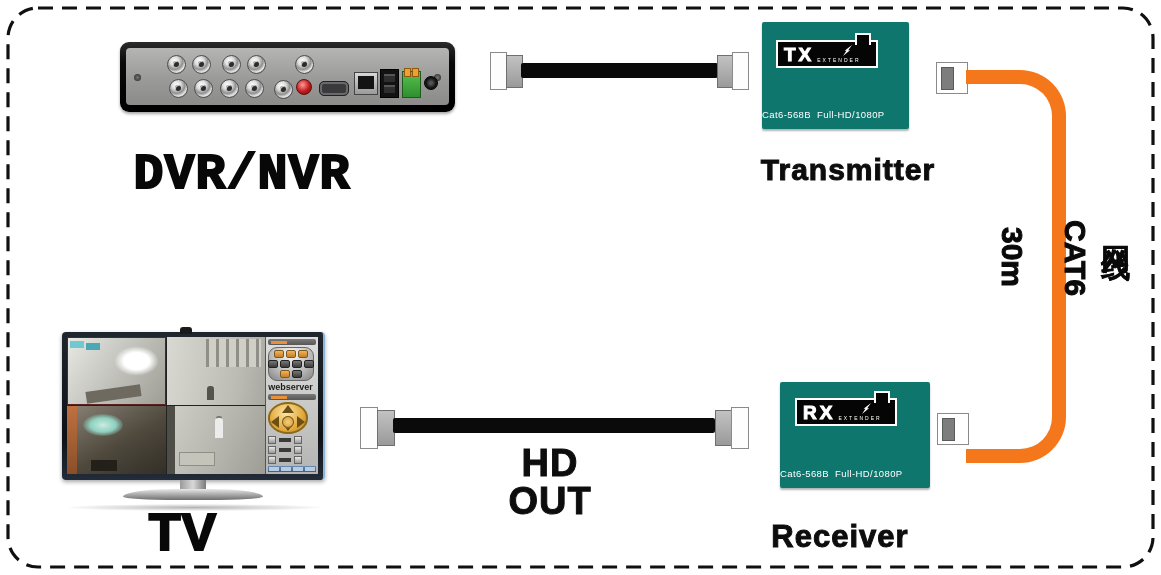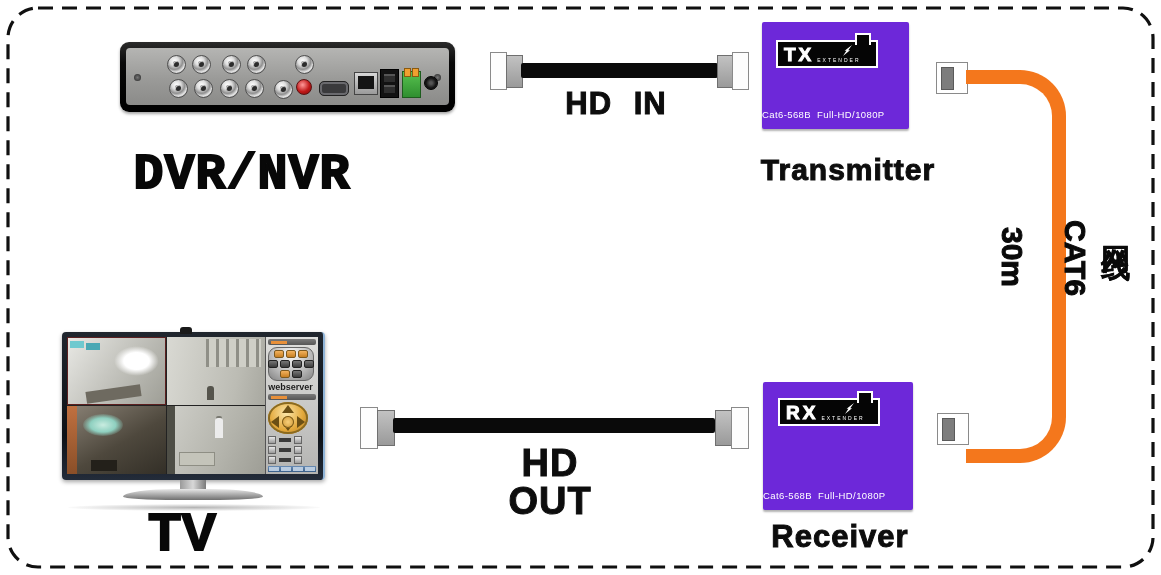--- a/index.html
+++ b/index.html
@@ -35,21 +35,21 @@
   .usb{position:absolute;width:17px;height:27px;background:#121212;border:1px solid #000;}
   .usb span{position:absolute;left:3px;width:11px;height:8px;background:#2e2e2e;box-shadow:inset 0 2px 0 #555;}
   .pwr-block{position:absolute;width:17px;height:25px;background:linear-gradient(#57c24f,#2f8f2f);border:1px solid #1d5c1d;}
   .pwr-block i{position:absolute;top:-4px;width:5px;height:7px;background:#f0a030;border:1px solid #8a5a10;}
   .dc-jack{position:absolute;width:12px;height:12px;border-radius:50%;background:radial-gradient(#555 15%,#111 60%,#333);border:1px solid #000;}
   
   .hdmi-white{position:absolute;background:#fdfdfd;border:1.5px solid #8a8a8a;}
   .hdmi-gray{position:absolute;background:linear-gradient(#c2c2c2,#9a9a9a);border:1px solid #6f6f6f;}
   .cable-black{position:absolute;background:#0a0a0a;border-radius:2px;}
   
-  .ext-box{position:absolute;background:#6d28d9;border-radius:2px;box-shadow:0 2px 2px rgba(0,0,0,.3);}
+  .ext-box{position:absolute;background:#0f766e;border-radius:2px;box-shadow:0 2px 2px rgba(0,0,0,.3);}
   .ext-logo{position:absolute;height:24px;border:2px solid #fff;background:#050505;display:flex;align-items:center;padding:0 6px;}
   .ext-logo .main{font-weight:900;font-size:19px;color:#fff;letter-spacing:3px;-webkit-text-stroke:1px #fff;line-height:1;}
   .ext-logo .sub{font-size:5px;color:#fff;letter-spacing:2px;align-self:flex-end;margin:0 0 3px 3px;}
   .ext-notch{position:absolute;right:5px;top:-9px;width:12px;height:10px;border:2px solid #fff;border-bottom:none;background:#050505;}
   .ext-glyph{position:absolute;right:24px;top:3px;width:9px;height:11px;background:#fff;
              clip-path:polygon(0 100%,38% 52%,18% 52%,100% 0,58% 48%,78% 48%);}
   .ext-spec{position:absolute;left:0;right:0;bottom:9px;text-align:left;color:#fff;
             font-size:9.5px;letter-spacing:.4px;white-space:pre;}
   
   .rj45-plug{position:absolute;width:30px;height:30px;background:#fff;border:1.5px solid #8a8a8a;}
@@ -176,21 +176,20 @@
       <div class="dc-jack" style="left:298px;top:28px;"></div>
     </div>
   </div>
   <div class="big-label" style="left:112px;top:150px;width:260px;font-size:50px;font-family:Liberation Mono, monospace;">DVR/NVR</div>
 
   <div class="hdmi-white" style="left:490px;top:52px;width:15px;height:36px;"></div>
   <div class="hdmi-gray" style="left:506px;top:55px;width:15px;height:31px;"></div>
   <div class="cable-black" style="left:521px;top:63px;width:197px;height:15px;"></div>
   <div class="hdmi-gray" style="left:717px;top:55px;width:15px;height:31px;"></div>
   <div class="hdmi-white" style="left:732px;top:52px;width:15px;height:36px;"></div>
-  <div class="mid-label" style="left:541px;top:88px;width:150px;font-size:31px;word-spacing:12px;">HD IN</div>
 
   <div class="ext-box" style="left:762px;top:22px;width:147px;height:107px;">
     <div class="ext-logo" style="left:14px;top:18px;width:86px;">
       <span class="main">TX</span>
       <span class="sub">EXTENDER</span>
       <span class="ext-notch"></span>
       <span class="ext-glyph"></span>
     </div>
     <div class="ext-spec">Cat6-568B  Full-HD/1080P</div>
   </div>
@@ -201,21 +200,21 @@
     </div>
   <div class="cat6-cable"></div>
   <div class="rj45-plug" style="left:937px;top:413px;">
       <span></span>
     </div>
 
   <div class="v-label" style="left:994px;top:227px;font-size:30px;">30m</div>
   <div class="v-label" style="left:1057px;top:220px;font-size:30px;">CAT6</div>
   <div class="v-label" style="left:1099px;top:224px;font-size:29px;letter-spacing:4px;-webkit-text-stroke:0.5px #0a0a0a;">网线</div>
 
-  <div class="ext-box" style="left:763px;top:382px;width:150px;height:128px;">
+  <div class="ext-box" style="left:780px;top:382px;width:150px;height:106px;">
     <div class="ext-logo" style="left:15px;top:16px;width:86px;">
       <span class="main">RX</span>
       <span class="sub">EXTENDER</span>
       <span class="ext-notch"></span>
       <span class="ext-glyph"></span>
     </div>
     <div class="ext-spec">Cat6-568B  Full-HD/1080P</div>
   </div>
   <div class="mid-label" style="left:750px;top:521px;width:180px;font-size:31px;">Receiver</div>
 

